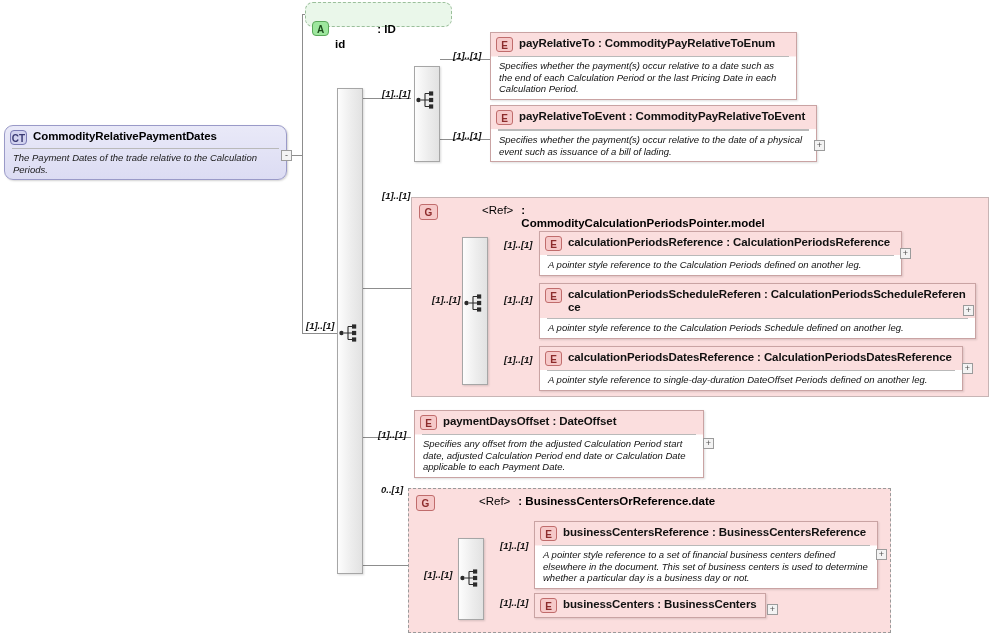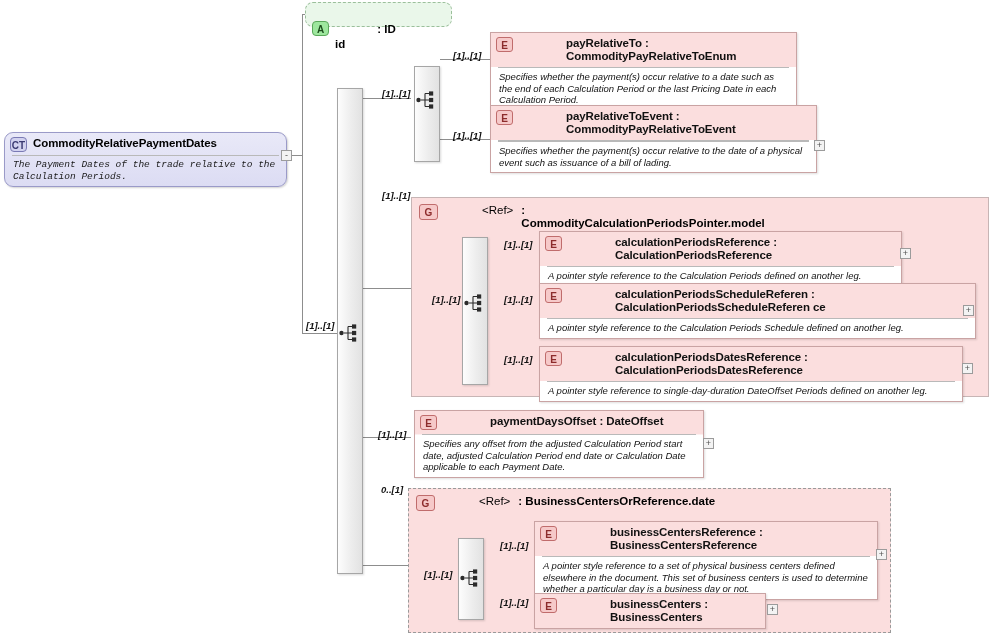--- a/index.html
+++ b/index.html
@@ -25,40 +25,40 @@
   }
   .sep{height:1px;background:#b9b9b9;margin:0 7px;}
 
   
   .ct{
     background:linear-gradient(to bottom,#e9e9f8,#dcdcf3);
     border:1px solid #9a9ac8;border-radius:9px;
     box-shadow:1px 1px 2px rgba(0,0,0,.18);
   }
   .ct .badge{background:#d2d2ef;border:1px solid #7a7ab4;border-radius:4px;color:#3a3a72;}
-  .ct .desc{color:#1a1a1a;font-family:Liberation Mono, monospace;}
+  .ct .desc{color:#1a1a1a;}
 
   
   .attr{
     background:#eaf7ea;border:1px dashed #9bbf9b;border-radius:8px;
   }
   .attr .badge{background:#9ee79e;border:1px solid #5aa85a;border-radius:4px;color:#1c4d1c;}
   .attr .row{display:flex;align-items:center;gap:6px;padding:4px 8px 4px 6px;}
   .attr .nm{font-size:11.5px;font-weight:bold;margin-top:31px;}
   .attr .tp{font-size:11.5px;font-weight:bold;margin-left:26px;text-align:right;}
 
   
   .el{
     background:linear-gradient(to bottom,#fbe2e2,#fdf2f2 42%,#ffffff 43%,#ffffff);
     border:1px solid #c9a3a3;
     box-shadow:1px 1px 2px rgba(0,0,0,.13);
   }
   .el .badge{background:#f6c9c9;border:1px solid #c06c6c;border-radius:3px;color:#8c2b2b;}
   .el .hdr{background:#fbdede;padding:4px 6px 4px 5px;}
-  .el .title{color:#111;margin-left:47px;}
+  .el .title{color:#111;}
   .el .desc{background:#fff;}
   .el .facets{
     background:#fff;font-size:9.5px;font-style:italic;padding:2px 8px 2px 8px;
     line-height:11px;
   }
   .el .facets .fv{color:#8e8e8e;margin-left:12px;font-style:normal;font-size:9px;}
   .ftab{display:table;border-collapse:collapse;}
   .ftr{display:table-row;}
   .ftc{display:table-cell;padding-right:10px;white-space:nowrap;}
 
@@ -126,21 +126,21 @@
 
   <div class="hline" style="left:411px;top:303px;width:50px;"></div>
   <div class="hline" style="left:491px;top:248px;width:48px;"></div>
   <div class="hline" style="left:491px;top:303px;width:48px;"></div>
   <div class="hline" style="left:491px;top:363px;width:48px;"></div>
 
   <div class="hline" style="left:408px;top:578px;width:48px;"></div>
   <div class="hline" style="left:487px;top:549px;width:47px;"></div>
   <div class="hline" style="left:487px;top:606px;width:47px;"></div>
 
-  <div class="node ct" style="left:4px;top:132px;width:283px;">
+  <div class="node ct" style="left:4px;top:125px;width:283px;">
     <div class="hdr">
       <span class="badge">CT</span>
       <span class="title">CommodityRelativePaymentDates</span>
     </div>
     <div class="sep"></div>
     <div class="desc">The Payment Dates of the trade relative to the Calculation Periods.</div>
   </div>
   <div class="xbox" style="left:281px;top:150px;">-</div>
 
   <div class="node attr" style="left:305px;top:2px;width:147px;height:25px;">
@@ -276,21 +276,21 @@
   </svg>
   <div class="card" style="left:424px;top:569px;">[1]..[1]</div>
 
   <div class="card" style="left:500px;top:540px;">[1]..[1]</div>
   <div class="node el" style="left:534px;top:521px;width:344px;">
     <div class="hdr">
       <span class="badge">E</span>
       <span class="title">businessCentersReference : BusinessCentersReference</span>
     </div>
     <div class="sep"></div>
-    <div class="desc">A pointer style reference to a set of physical business centers defined elsewhere in the document. This set of business centers is used to determine whether a particular day is a business day or not.</div>
+    <div class="desc">A pointer style reference to a set of financial business centers defined elsewhere in the document. This set of business centers is used to determine whether a particular day is a business day or not.</div>
   </div>
   <div class="xbox" style="left:876px;top:549px;">+</div>
 
   <div class="card" style="left:500px;top:597px;">[1]..[1]</div>
   <div class="node el" style="left:534px;top:593px;width:232px;">
     <div class="hdr">
       <span class="badge">E</span>
       <span class="title">businessCenters : BusinessCenters</span>
     </div>
   </div>

